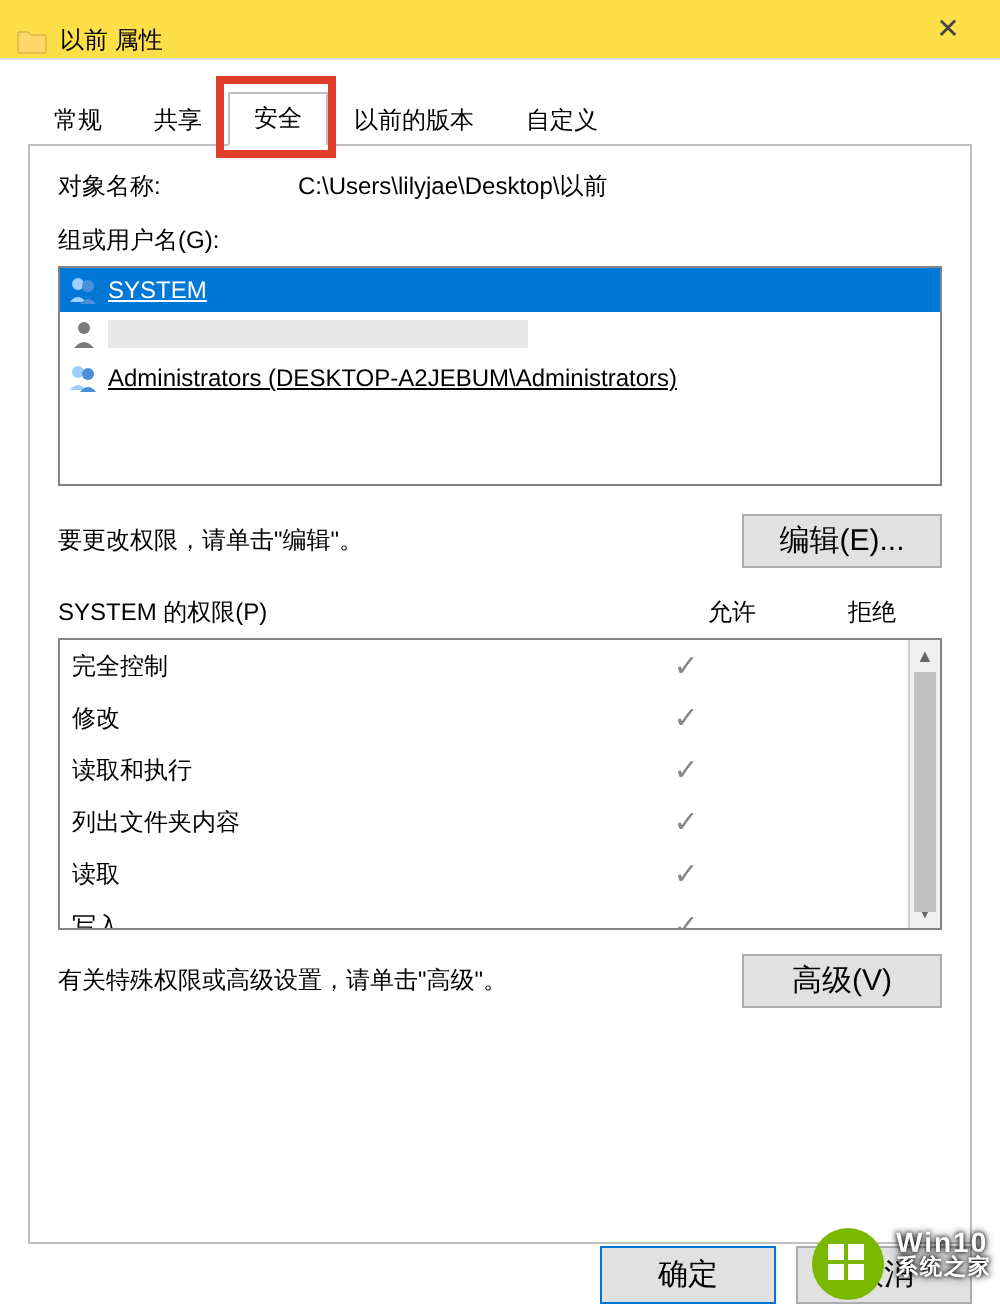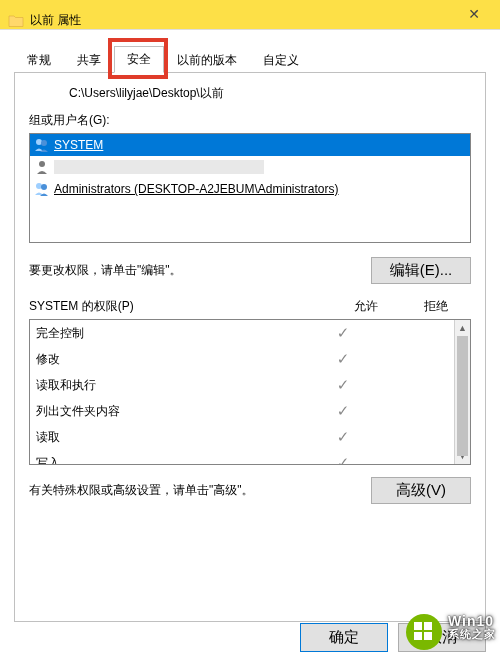--- a/index.html
+++ b/index.html
@@ -240,20 +240,21 @@
   <div class="tab">共享</div>
   <div class="tab active" id="tab-security">安全</div>
   <div class="tab">以前的版本</div>
   <div class="tab">自定义</div>
   <div class="tab-highlight" id="tab-hl" style="left: 94px; top: -6px; width: 60px; height: 41px;"></div>
 </div>
 
 <div class="tab-content-border">
 
   <div class="row">
+    <span class="lbl">对象名称:</span>
     <span style="margin-left:40px;">C:\Users\lilyjae\Desktop\以前</span>
   </div>
 
   <div class="group-label">组或用户名(G):</div>
   <div class="group-list">
     <div class="group-item selected">
       <span class="usericon">
         <svg width="16" height="16" viewBox="0 0 16 16">
           <circle cx="5" cy="5" r="3" fill="#9ecfff"></circle>
           <path d="M1 14 q4 -5 8 0 z" fill="#9ecfff"></path>

